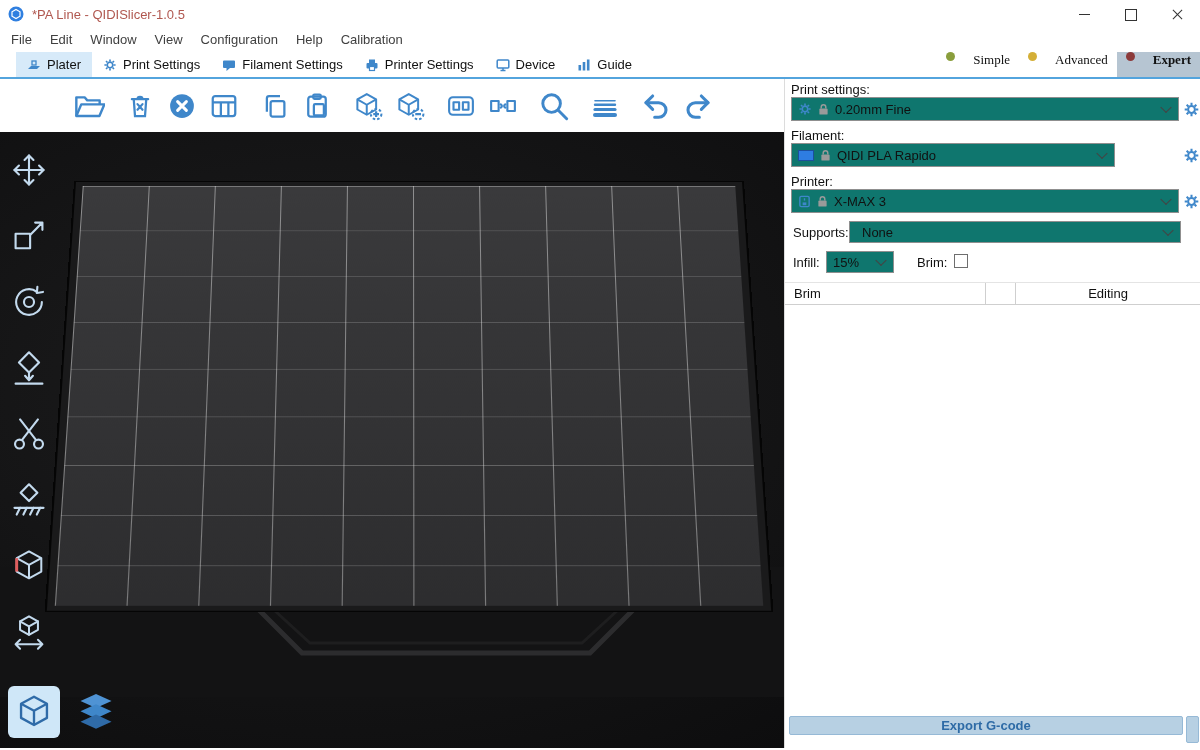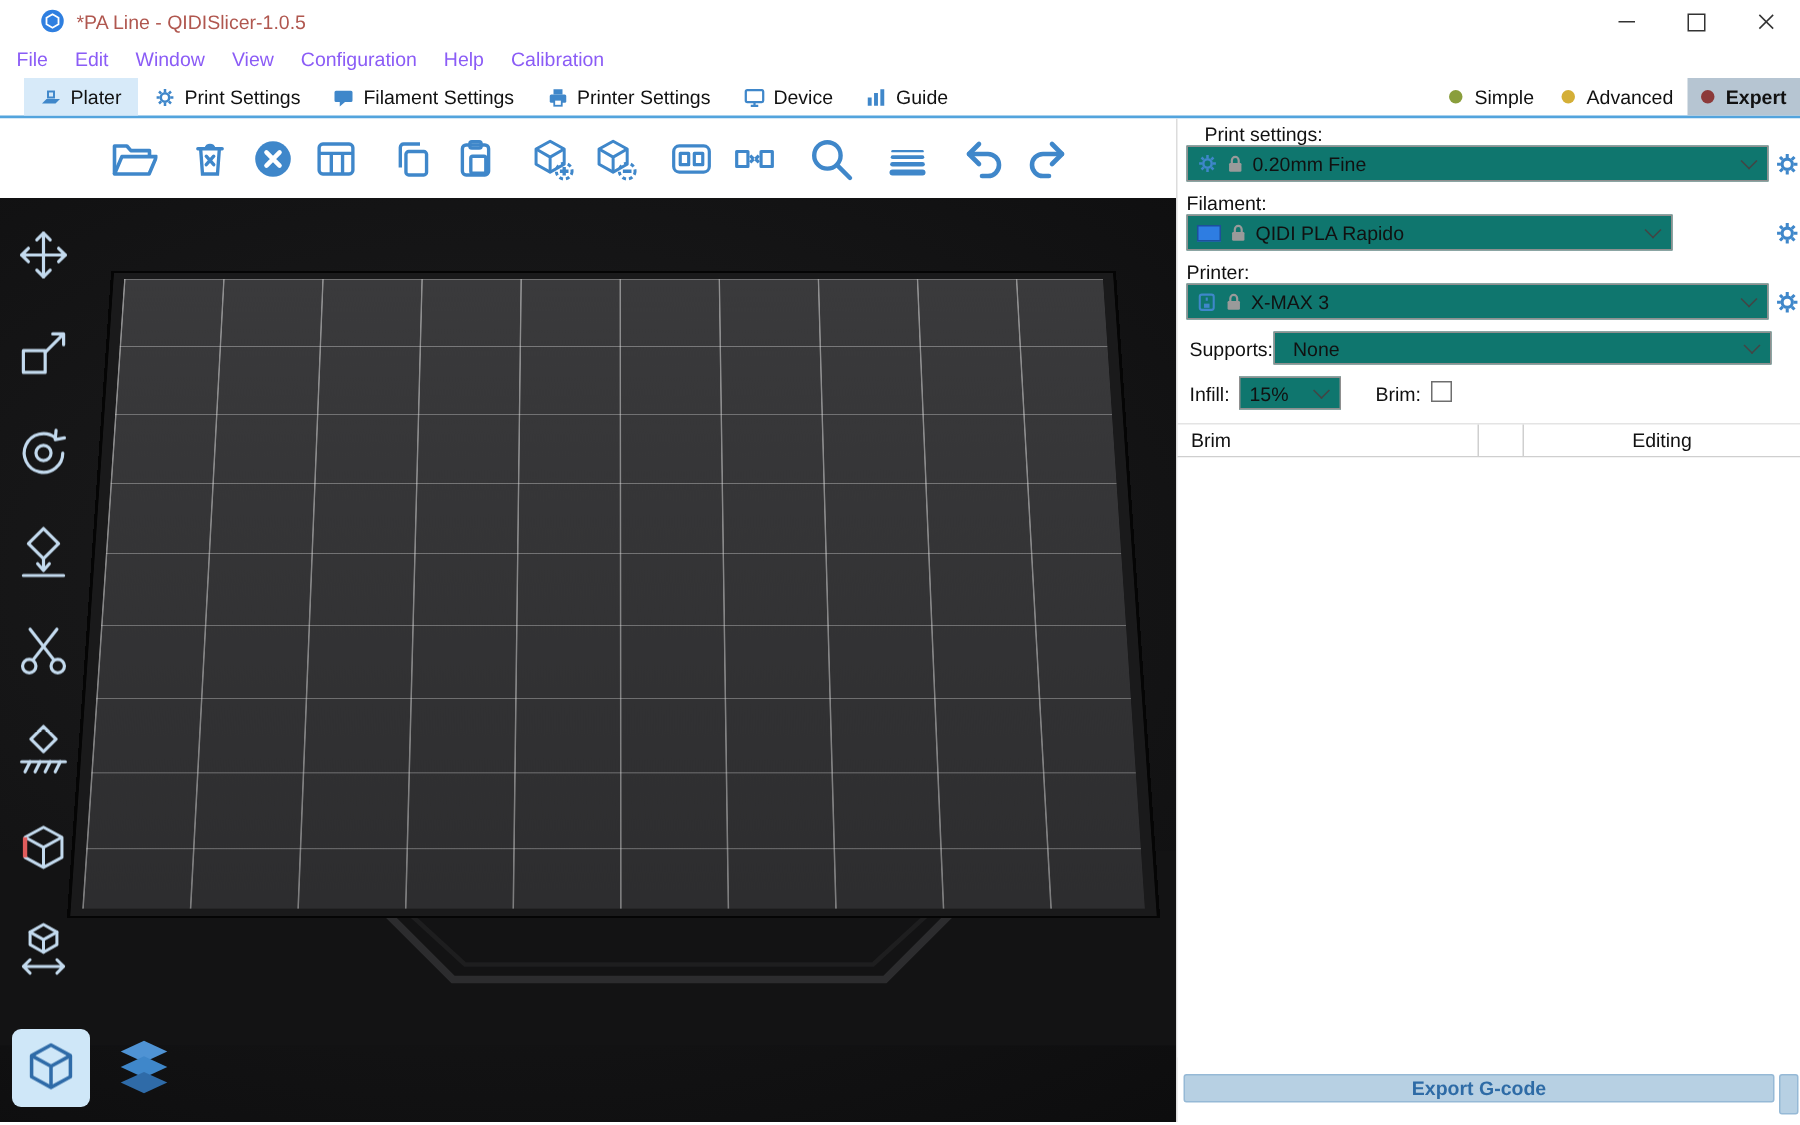--- a/index.html
+++ b/index.html
@@ -1,41 +1,41 @@
 <!DOCTYPE html>
 <html><head>
 <meta charset="utf-8">
 <style>
   * { box-sizing: border-box; margin: 0; padding: 0; }
   html,body { width:1200px; height:750px; overflow:hidden; background:#fff;
     font-family:"Liberation Sans", sans-serif; -webkit-font-smoothing:antialiased; }
 
   
-  .titlebar { height:28px; display:flex; align-items:center; padding-left:8px; background:#fff;margin-left:19px; }
+  .titlebar { height:28px; display:flex; align-items:center; padding-left:8px; background:#fff; }
   .app-logo { width:16px; height:16px; margin-right:8px; }
   .title-text { font-size:13px; color:#b0574f; }
   .win-controls { margin-left:auto; display:flex; height:28px; }
   .win-btn { width:46px; height:28px; position:relative; cursor:default; }
   .win-btn.min::after { content:""; position:absolute; left:17px; top:14px; width:11px; border-top:1px solid #333; }
   .win-btn.max::after { content:""; position:absolute; left:17px; top:9px; width:10px; height:10px; border:1px solid #333; }
   .win-btn.close::before, .win-btn.close::after { content:""; position:absolute; left:17px; top:14px; width:13px; border-top:1px solid #333; }
   .win-btn.close::before { transform:rotate(45deg); }
   .win-btn.close::after  { transform:rotate(-45deg); }
 
   
-  .menubar { height:24px; display:flex; align-items:center; background:#fff; font-size:13px; color:#8b5cf6; padding-left:2px; }
+  .menubar { height:24px; display:flex; align-items:center; background:#fff; font-size:13px; color:#404040; padding-left:2px; }
   .menu-item { padding:0 9px; line-height:24px; }
 
   
   .tabbar { height:27px; display:flex; align-items:stretch; background:#fff; border-bottom:2px solid #53a4dd; font-size:13px; color:#111;padding-left:16px; }
   .tab { display:flex; align-items:center; gap:6px; padding:0 11px; }
   .tab.active { background:#d7eaf9; }
   .tab svg { display:block; }
   .modes { margin-left:auto; display:flex; align-items:center; }
-  .mode { display:flex; align-items:center; gap:8px; padding:0 9px; height:100%; }
+  .mode { display:flex; gap:18px; padding:0 9px; height:100%;font-family:Liberation Serif, serif; }
   .mode .dot { width:9px; height:9px; border-radius:50%; }
   .mode.active { background:#b6c5d2; font-weight:bold; }
 
   
   .main { position:relative; width:1200px; height:669px; }
 
   
   .canvas { position:absolute; left:0; top:0; width:784px; height:669px; }
   .tools-top { height:53px; background:#fff; display:flex; align-items:center; padding-left:68px; }
   .tbtn { width:42px; height:42px; display:flex; align-items:center; justify-content:center; }
@@ -361,21 +361,21 @@
             <polygon points="17,11 29,16.5 17,22 5,16.5" fill="#3f87ca"></polygon>
             <polygon points="17,19 29,24.5 17,30 5,24.5" fill="#2f6ba8"></polygon>
           </svg>
         </div>
       </div>
     </div>
   </div>
 
   <div class="sidebar">
 
-    <span class="side-label" style="left:18px; top:3px;">Print settings:</span>
+    <span class="side-label" style="left:6px; top:3px;">Print settings:</span>
     <div class="combo" style="left:6px; top:18px; width:388px; height:24px;">
       <svg width="14" height="14" viewBox="0 0 20 20">
         <g stroke="#3f87ca" stroke-width="2.4" fill="none">
           <circle cx="10" cy="10" r="4"></circle>
           <path d="M10 2v3M10 15v3M2 10h3M15 10h3M4.3 4.3l2.1 2.1M13.6 13.6l2.1 2.1M15.7 4.3l-2.1 2.1M6.4 13.6l-2.1 2.1"></path>
         </g>
       </svg>
       <svg width="11" height="13" viewBox="0 0 12 14">
         <rect x="1.5" y="6" width="9" height="6.5" rx="1" fill="#9a9a9a"></rect>
         <path d="M3.5 6V4.2a2.5 2.5 0 0 1 5 0V6" fill="none" stroke="#9a9a9a" stroke-width="1.6"></path>

